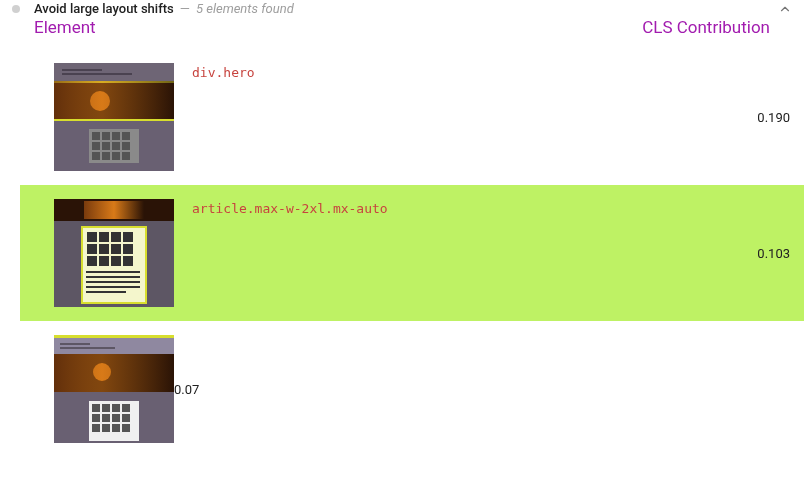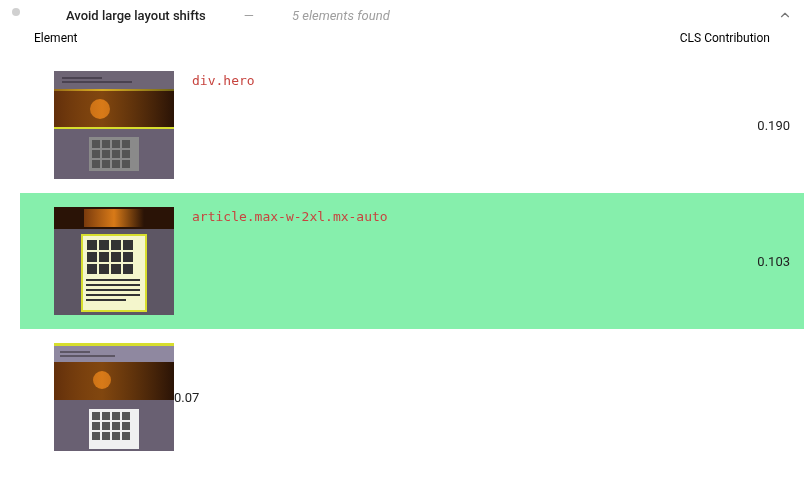--- a/index.html
+++ b/index.html
@@ -1,30 +1,30 @@
 <!DOCTYPE html>
 <html><head>
 <meta charset="utf-8">
 <style>
 * { margin: 0; padding: 0; box-sizing: border-box; }
 body { font-family: -apple-system, BlinkMacSystemFont, "Segoe UI", Roboto, Helvetica, Arial, sans-serif; font-size: 13px; color: #212121; background: #fff; width: 804px; height: 502px; overflow: hidden; }
 .audit { padding: 0; }
-.audit-header { display: flex; align-items: flex-start; padding: 8px 12px; cursor: pointer; gap: 32px; }
+.audit-header { display: flex; align-items: center; padding: 1px 12px; cursor: pointer; }
 .dot { width: 8px; height: 8px; border-radius: 50%; background: #d0d0d0; margin-right: 14px; flex-shrink: 0; }
 .title { font-weight: 500; color: #212121; font-size: 13px; }
 .dash { color: #9e9e9e; margin: 0 6px; }
 .sub { color: #9e9e9e; font-size: 13px; font-weight: 400; font-style: italic; }
 .chev { margin-left: auto; color: #757575; }
 .chev svg { display: block; }
 .desc { padding: 4px 34px 26px; color: #212121; font-size: 13px; }
-.table-header { display: flex; padding: 0 34px 12px; color: #000000; font-size: 12px; }
+.table-header { display: flex; padding: 0 34px 12px; color: #a21caf; font-size: 17px; }
 .th-left { flex: 1; }
 .th-right { }
 .row { display: flex; align-items: center; padding: 14px 8px 14px 34px; margin-left: 20px; }
-.row.alt { background: #86efac; }
+.row.alt { background: #bef264; }
 .thumb { width: 120px; height: 108px; flex-shrink: 0; overflow: hidden; }
 .thumb svg { display: block; }
 .sel { flex: 1; padding-left: 18px; font-family: ui-monospace, SFMono-Regular, Menlo, Consolas, monospace; font-size: 13px; color: #c7443f; align-self: flex-start; padding-top: 2px; }
 .val { font-size: 13px; color: #212121; padding-right: 6px; align-self: center; }
 </style>
 </head>
 <body>
 
 <div class="audit">
 

